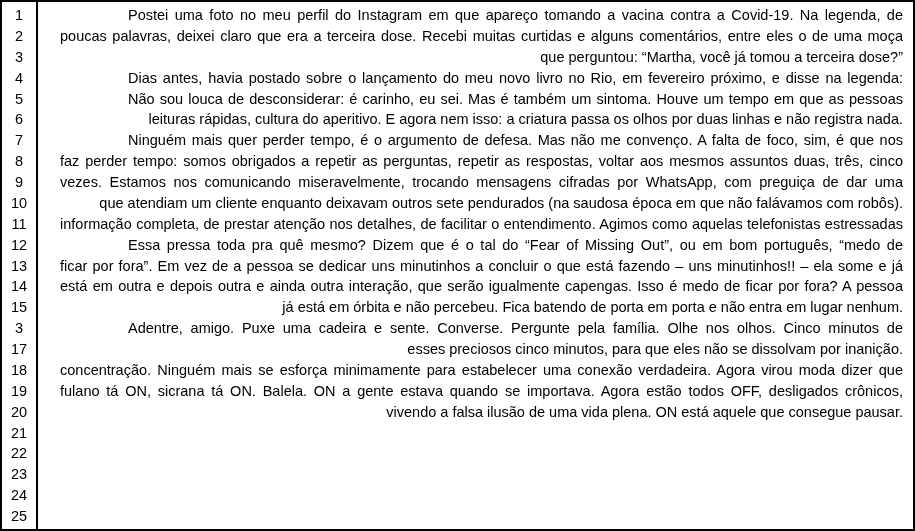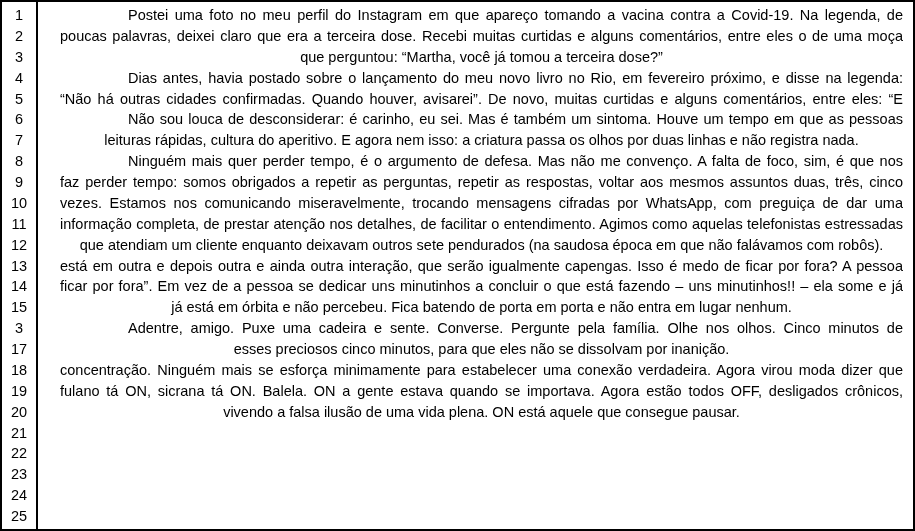--- a/index.html
+++ b/index.html
@@ -30,21 +30,21 @@
     flex: 1;
     padding: 3px 10px 0 22px;
     overflow: hidden;
   }
   .line {
     height: 20.88px;
     line-height: 20.88px;
     font-size: 14.5px;
     white-space: nowrap;
     overflow: hidden;
-    text-align: center;
+    text-align: right;
   }
   .line.just {
     text-align: justify;
     text-align-last: justify;
   }
   .line.indent {
     text-indent: 68px;
   }
 </style>
 </head>
@@ -76,30 +76,30 @@
       <div class="num">22</div>
       <div class="num">23</div>
       <div class="num">24</div>
       <div class="num">25</div>
     </div>
   <div class="body" id="body">
       <div class="line indent just">Postei uma foto no meu perfil do Instagram em que apareço tomando a vacina contra a Covid-19. Na legenda, de</div>
       <div class="line just">poucas palavras, deixei claro que era a terceira dose. Recebi muitas curtidas e alguns comentários, entre eles o de uma moça</div>
       <div class="line">que perguntou: “Martha, você já tomou a terceira dose?”</div>
       <div class="line indent just">Dias antes, havia postado sobre o lançamento do meu novo livro no Rio, em fevereiro próximo, e disse na legenda:</div>
-      <div class="line just">“Não há outras cidades confirmadas. Quando houver, avisarei”. De novo, muitas curtidas e alguns comentários, entre eles: “E</div>
       <div class="line indent just">Não sou louca de desconsiderar: é carinho, eu sei. Mas é também um sintoma. Houve um tempo em que as pessoas</div>
       <div class="line">leituras rápidas, cultura do aperitivo. E agora nem isso: a criatura passa os olhos por duas linhas e não registra nada.</div>
       <div class="line indent just">Ninguém mais quer perder tempo, é o argumento de defesa. Mas não me convenço. A falta de foco, sim, é que nos</div>
       <div class="line just">faz perder tempo: somos obrigados a repetir as perguntas, repetir as respostas, voltar aos mesmos assuntos duas, três, cinco</div>
       <div class="line just">vezes. Estamos nos comunicando miseravelmente, trocando mensagens cifradas por WhatsApp, com preguiça de dar uma</div>
+      <div class="line">que atendiam um cliente enquanto deixavam outros sete pendurados (na saudosa época em que não falávamos com robôs).</div>
       <div class="line just">informação completa, de prestar atenção nos detalhes, de facilitar o entendimento. Agimos como aquelas telefonistas estressadas</div>
-      <div class="line">que atendiam um cliente enquanto deixavam outros sete pendurados (na saudosa época em que não falávamos com robôs).</div>
+      <div class="line indent just">Essa pressa toda pra quê mesmo? Dizem que é o tal do “Fear of Missing Out”, ou em bom português, “medo de</div>
+      <div class="line just">ficar por fora”. Em vez de a pessoa se dedicar uns minutinhos a concluir o que está fazendo – uns minutinhos!! – ela some e já</div>
       <div class="line just">está em outra e depois outra e ainda outra interação, que serão igualmente capengas. Isso é medo de ficar por fora? A pessoa</div>
-      <div class="line just">ficar por fora”. Em vez de a pessoa se dedicar uns minutinhos a concluir o que está fazendo – uns minutinhos!! – ela some e já</div>
       <div class="line">já está em órbita e não percebeu. Fica batendo de porta em porta e não entra em lugar nenhum.</div>
       <div class="line indent just">Adentre, amigo. Puxe uma cadeira e sente. Converse. Pergunte pela família. Olhe nos olhos. Cinco minutos de</div>
       <div class="line">esses preciosos cinco minutos, para que eles não se dissolvam por inanição.</div>
       <div class="line just">concentração. Ninguém mais se esforça minimamente para estabelecer uma conexão verdadeira. Agora virou moda dizer que</div>
       <div class="line just">fulano tá ON, sicrana tá ON. Balela. ON a gente estava quando se importava. Agora estão todos OFF, desligados crônicos,</div>
       <div class="line">vivendo a falsa ilusão de uma vida plena. ON está aquele que consegue pausar.</div>
     </div>
 </div>
 
 </body></html>

